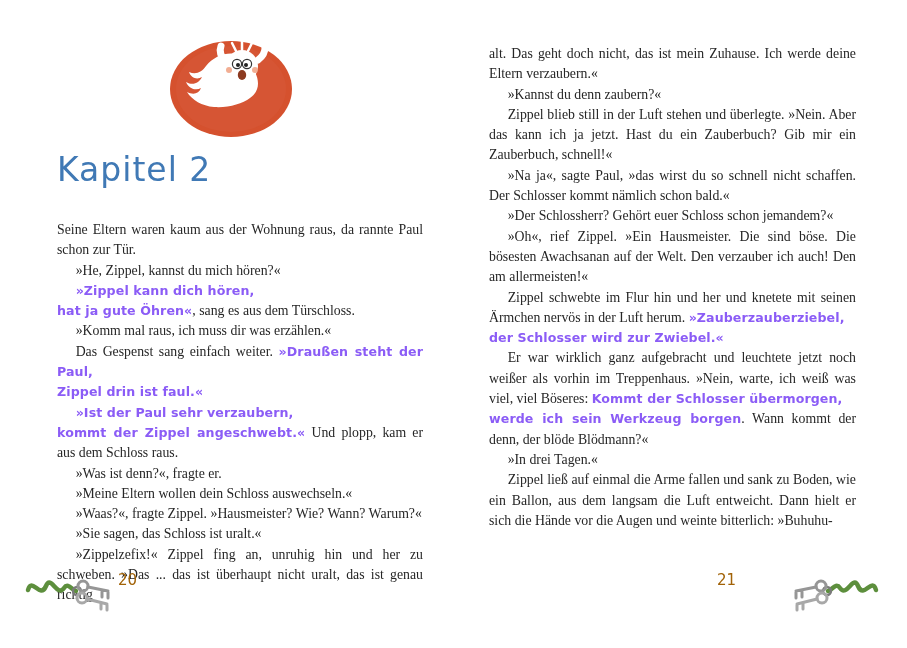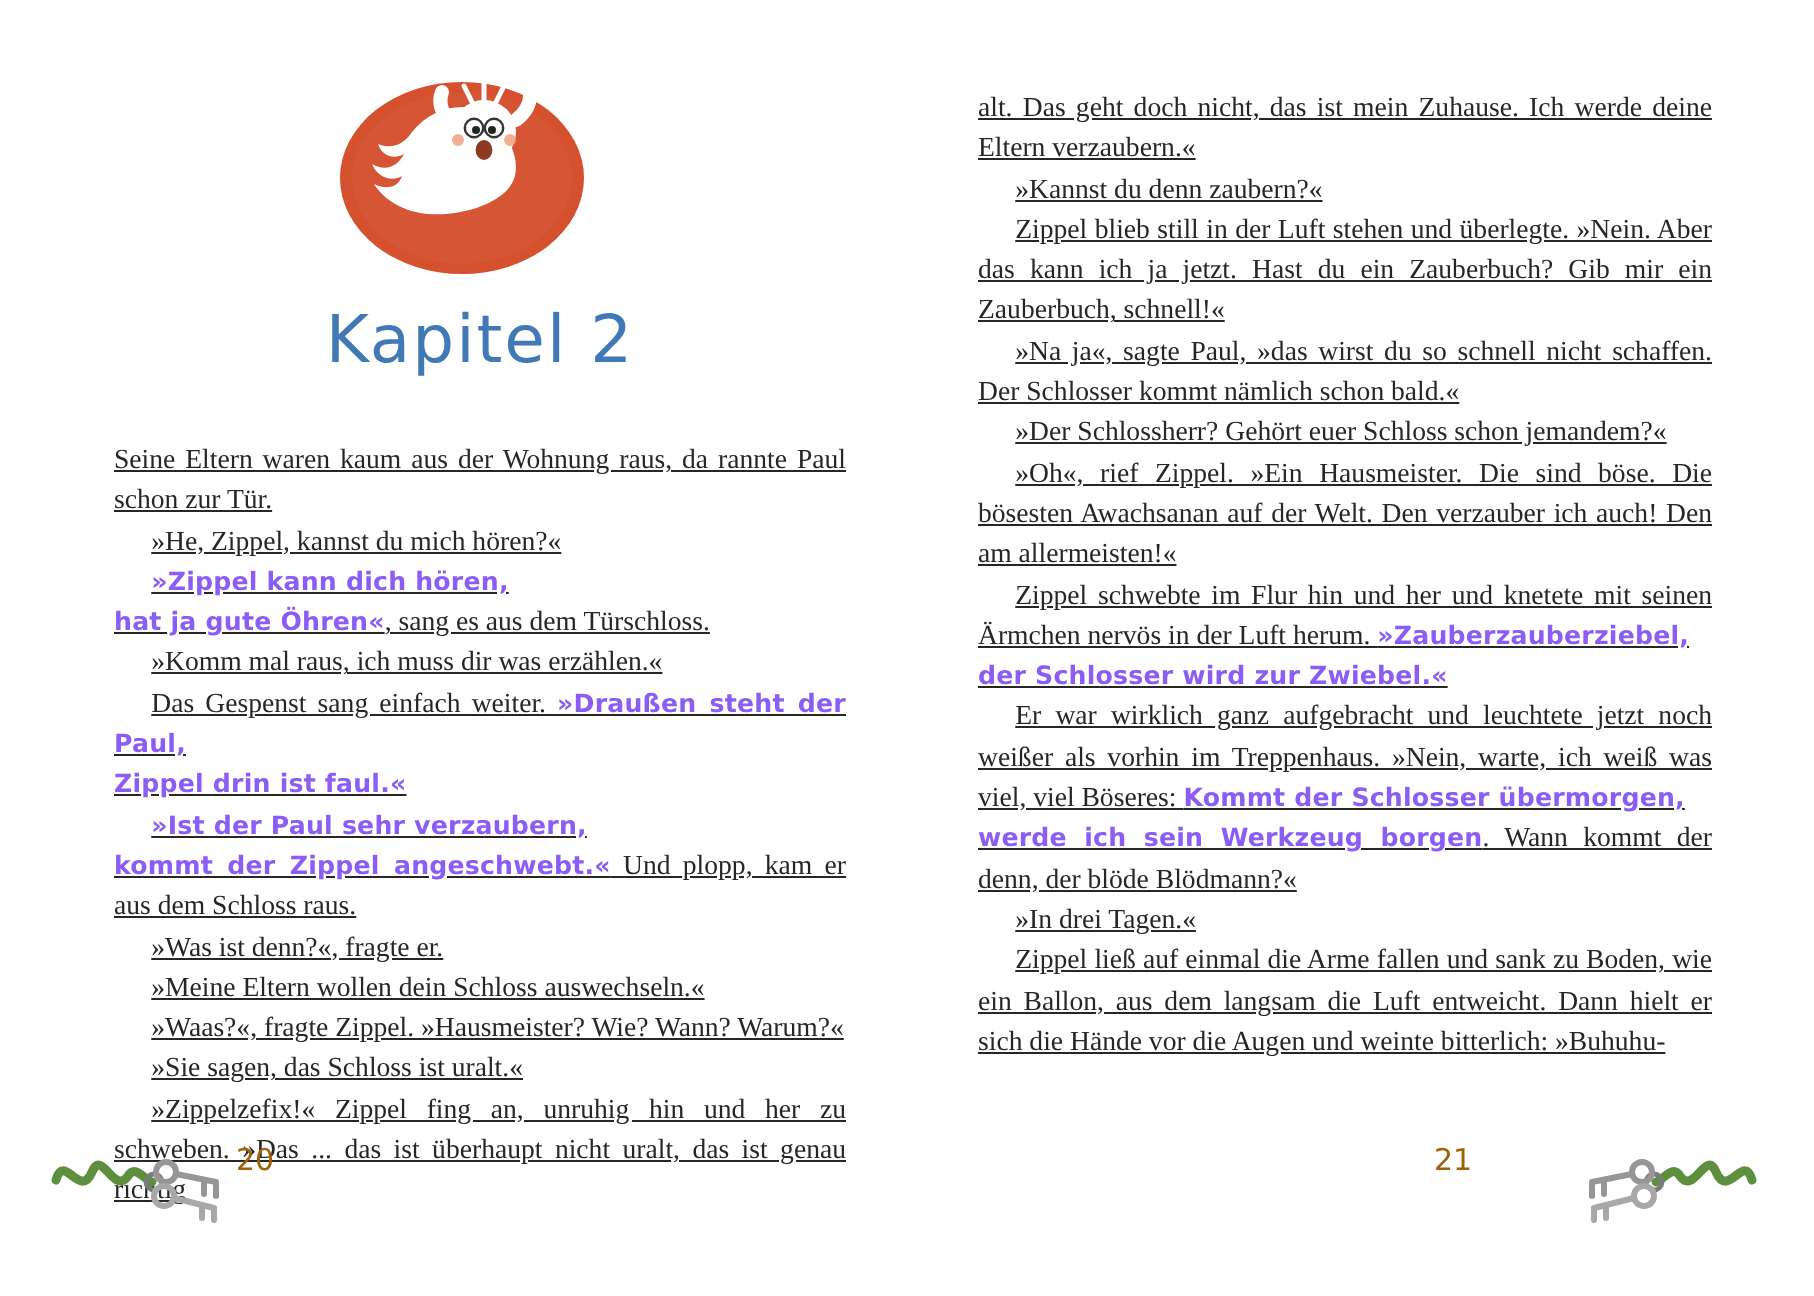--- a/index.html
+++ b/index.html
@@ -17,37 +17,37 @@
     left: 166px;
     top: 36px;
     width: 130px;
     height: 106px;
   }
   .chapter-title {
     position: absolute;
     left: 57px;
     top: 150px;
     width: 366px;
-    text-align: center;
+    text-align: left;
     font-family: "DejaVu Sans", sans-serif;
     font-size: 33px;
     letter-spacing: 1px;
     color: #4079b5;
   }
   .text-col {
     position: absolute;
     font-size: 13.8px;
     line-height: 20.3px;
     text-align: justify;
     hyphens: auto;
     -webkit-hyphens: auto;
   }
   .text-col-left  { left: 57px;  top: 220px; width: 366px; }
   .text-col-right { left: 489px; top: 44px;  width: 367px; }
-  .para { margin: 0; text-decoration: underline; }
+  .para { margin: 0; }
   .para.indent { text-indent: 1.35em; }
   .song {
     font-family: "DejaVu Sans", sans-serif;
     font-weight: bold;
     font-size: 12.6px;
     letter-spacing: 0.1px;
     color: #8b5cf6;
   }
   .page-number {
     position: absolute;

